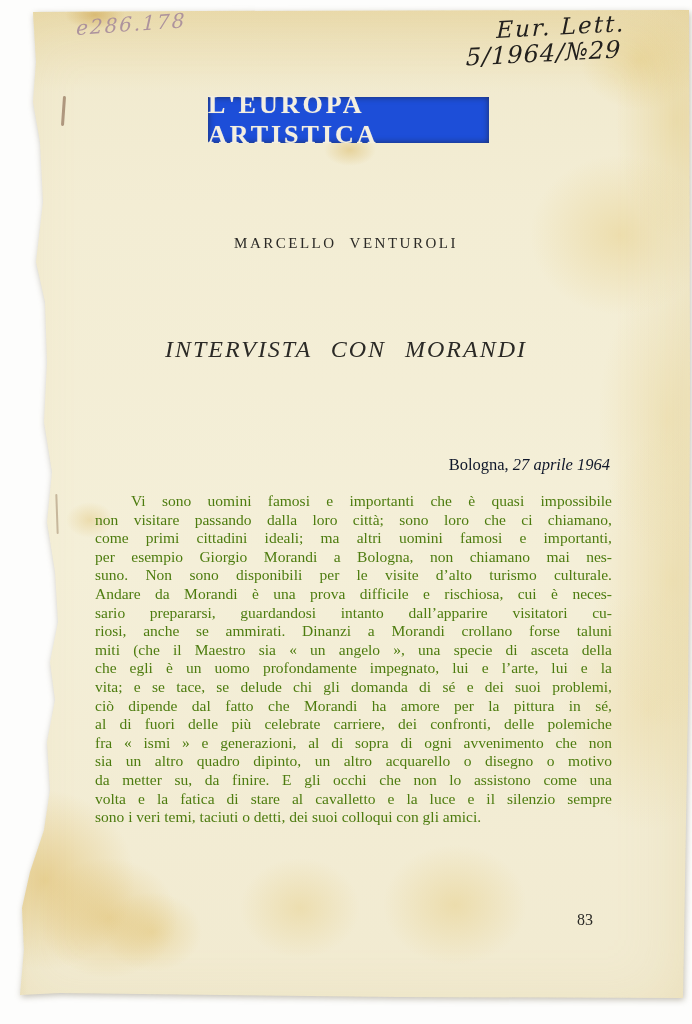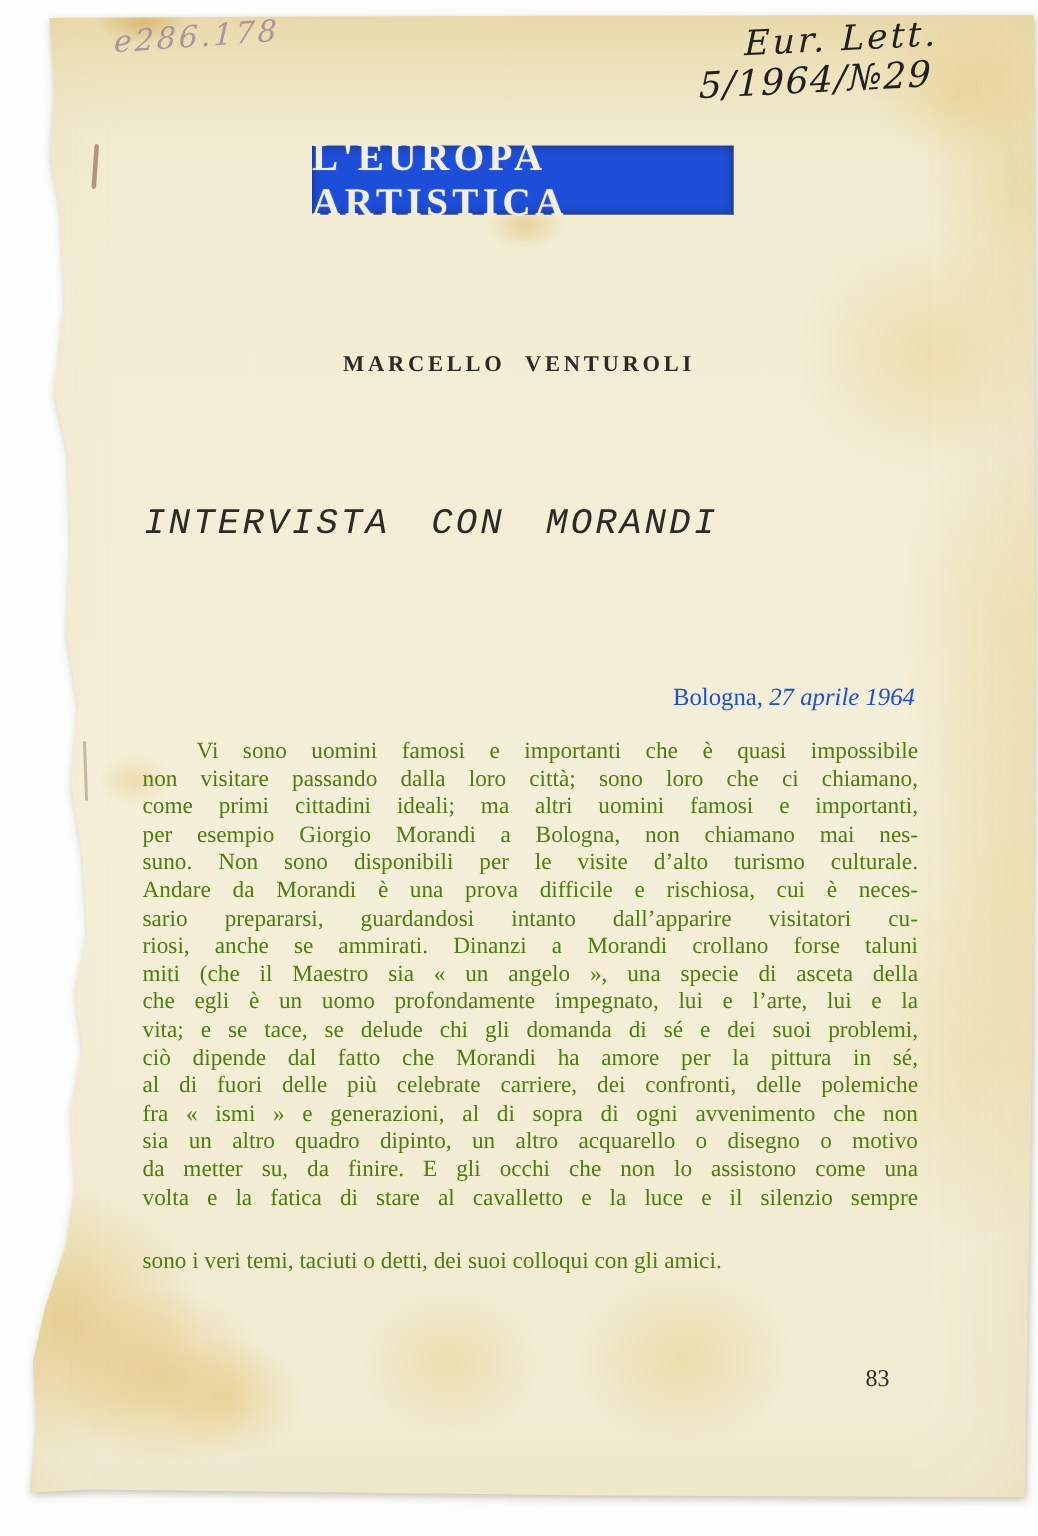--- a/index.html
+++ b/index.html
@@ -68,44 +68,44 @@
   .banner{
     position:absolute;left:208px;top:97px;width:281px;height:46px;
     background:#1d4ed8;color:#f4efdf;
     display:flex;align-items:center;justify-content:center;
     font-weight:bold;font-size:26px;letter-spacing:3px;word-spacing:12px;
     box-shadow: inset 0 0 6px rgba(30,25,20,.6);
     text-shadow:0 0 1px rgba(255,255,255,.4);
   }
   .author{
     position:absolute;left:146px;top:235px;width:400px;
-    text-align:center;font-weight:bold;font-size:15px;
+    text-align:center;font-weight:normal;font-size:15px;
     letter-spacing:2.5px;word-spacing:7px;color:#2b2a26;
   }
   .title{
     position:absolute;left:96px;top:336px;width:500px;
-    font-style:italic;font-size:24px;
-    letter-spacing:2px;word-spacing:11px;color:#2b2a26;font-family:Liberation Mono, monospace;
+    text-align:center;font-style:italic;font-size:24px;
+    letter-spacing:2px;word-spacing:11px;color:#2b2a26;
   }
   .dateline{
     position:absolute;left:360px;top:455px;width:250px;
-    text-align:right;font-size:16.5px;color:#1d4ed8;
+    text-align:right;font-size:16.5px;color:#0f172a;
   }
   .dateline .date{font-style:italic;}
   .bodytext{
     position:absolute;left:95px;top:492px;width:517px;color:#4d7c0f;
     font-size:15.5px;
   }
   .bline{
     line-height:18.6px;height:18.6px;
     text-align:justify;text-align-last:justify;
     white-space:nowrap;
   }
   .bline.indent{padding-left:36px;}
-  .bline.last{text-align-last:left;margin-top:24px;}
+  .bline.last{text-align-last:left;}
   .pagenum{
     position:absolute;left:560px;top:879px;width:50px;
     text-align:center;font-size:16px;color:#2b2a26;margin-top:32px;
   }
 </style>
 </head>
 <body>
 
 <div class="scan">
   <div class="paper-shadow">

